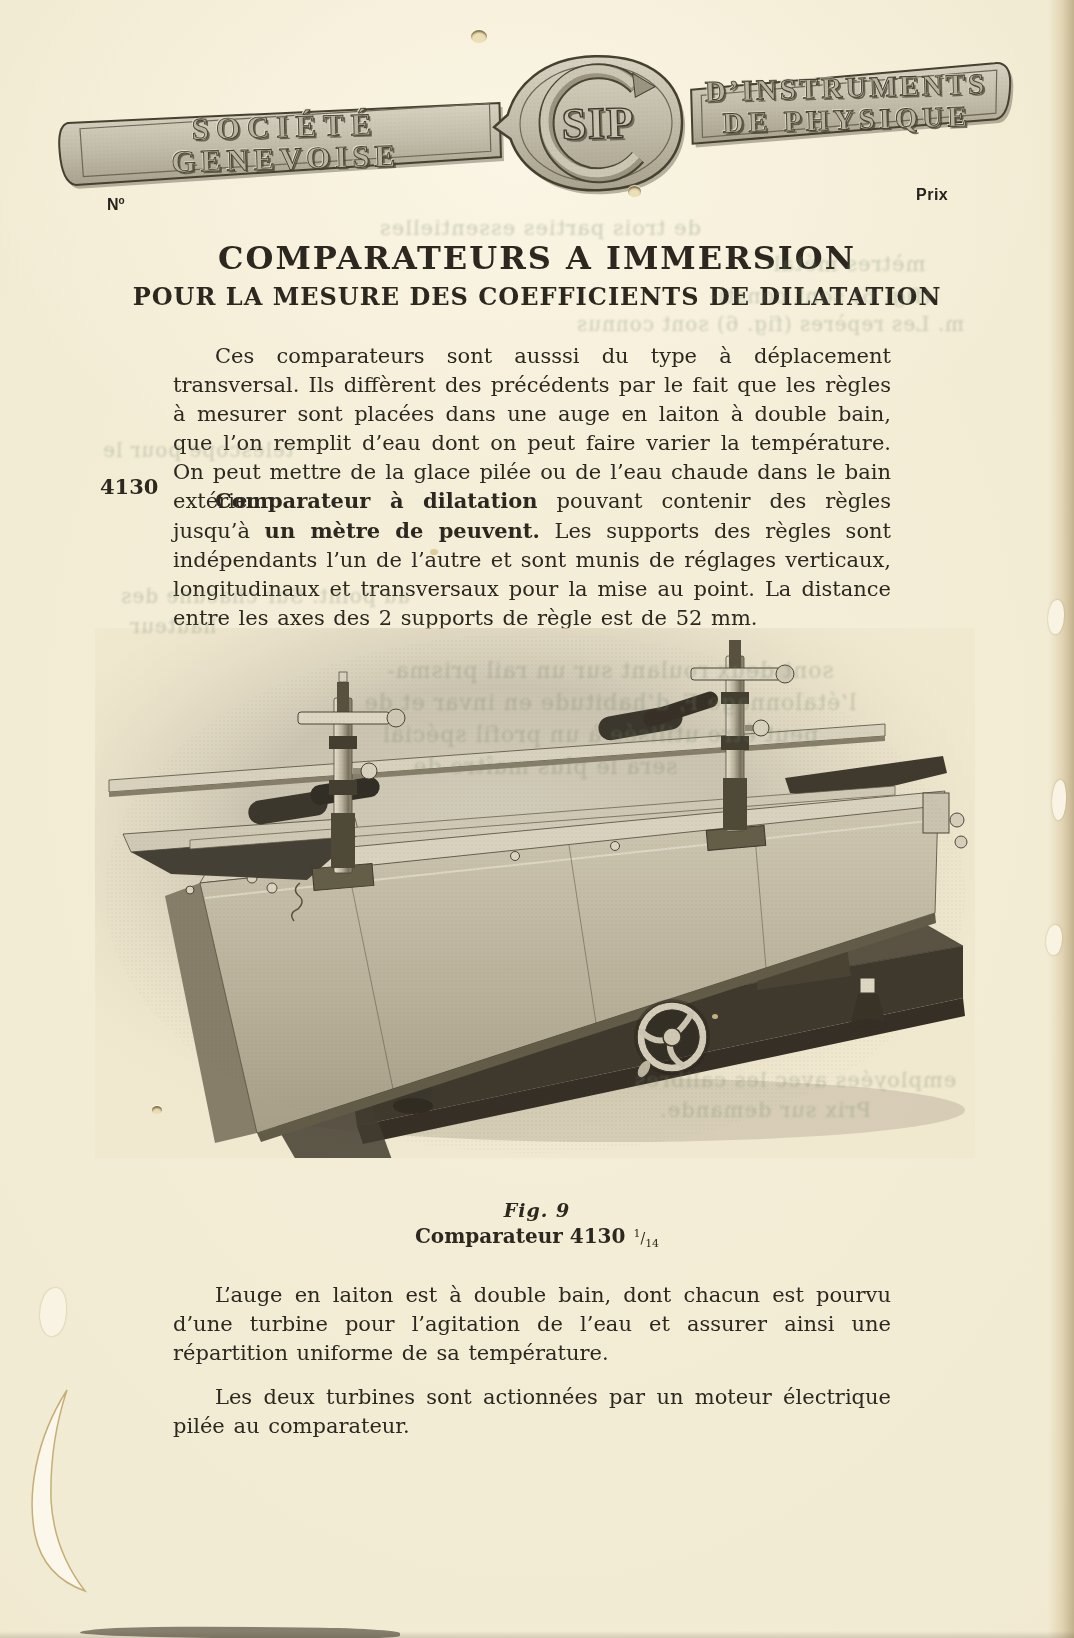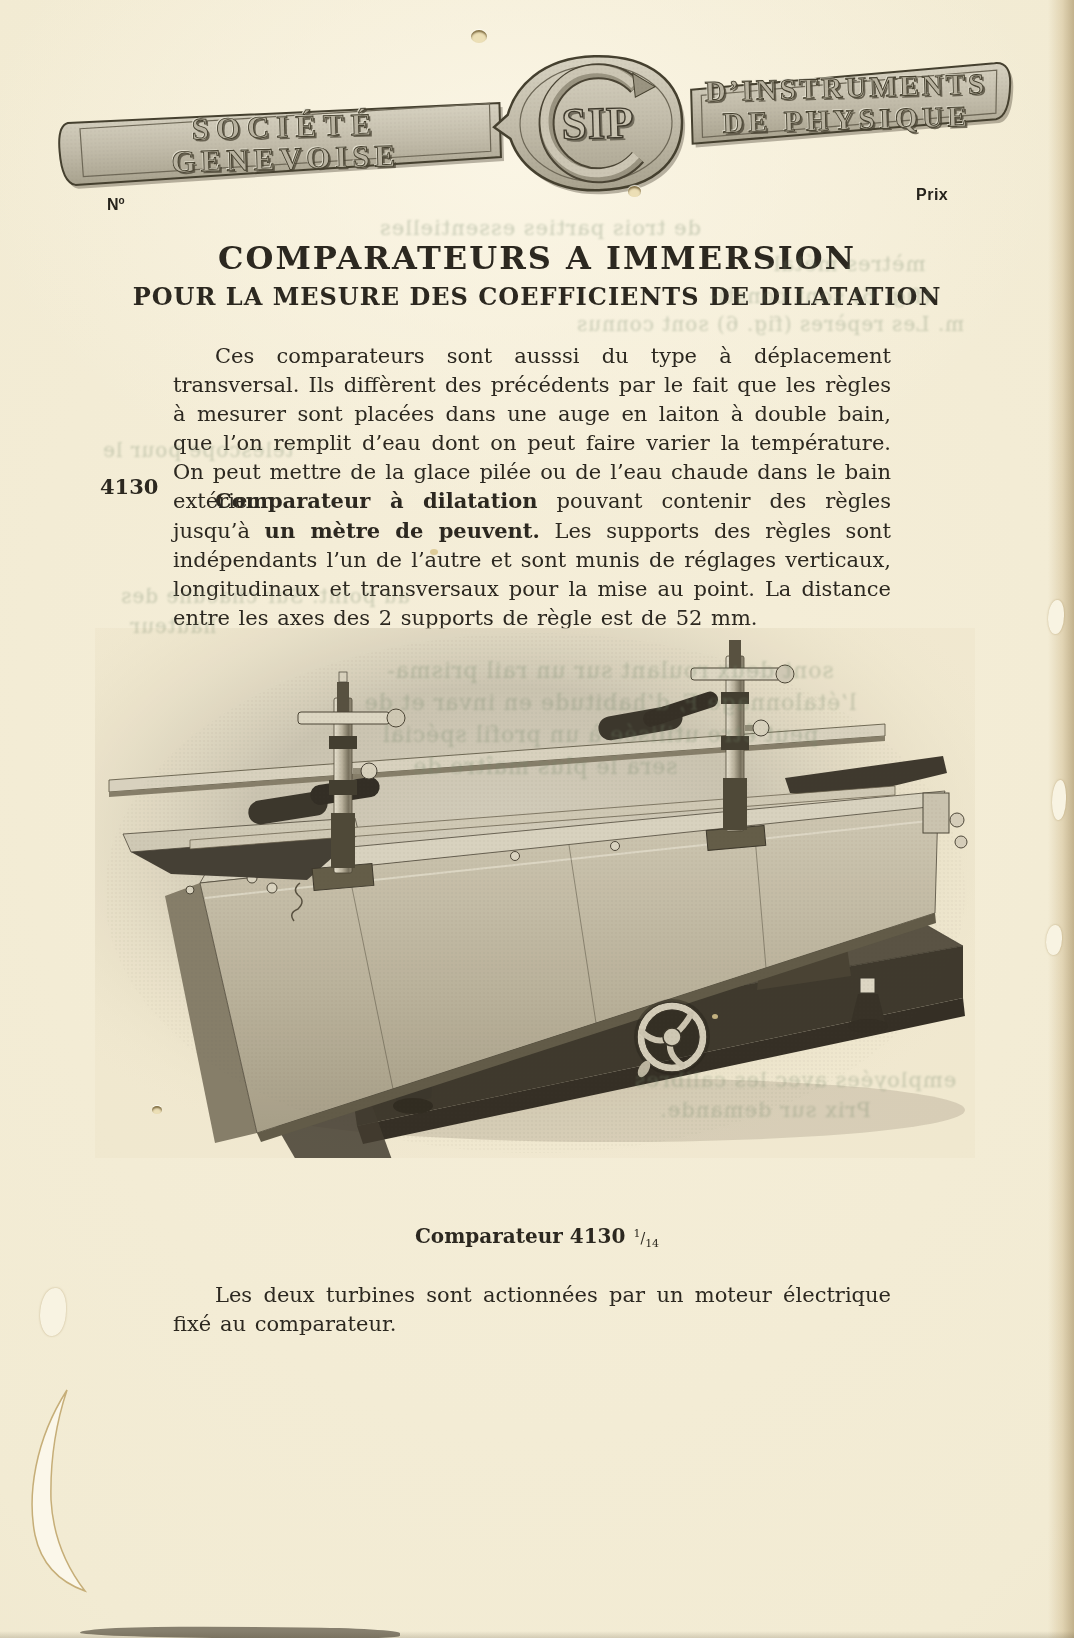--- a/index.html
+++ b/index.html
@@ -271,26 +271,28 @@
       <path d="M577,409 Q562,418 547,404" fill="none" stroke="#cbc5b3" stroke-width="6" stroke-linecap="round"></path>
       <path d="M577,409 Q590,398 596,386" fill="none" stroke="#cbc5b3" stroke-width="6" stroke-linecap="round"></path>
       <circle cx="577" cy="409" r="9" fill="#cfc9b7" stroke="#2a261e" stroke-width="1.5"></circle>
       <ellipse cx="549" cy="441" rx="5" ry="9" fill="#b9b3a0" transform="rotate(30 549 441)"></ellipse>
     </g>
 
     <ellipse cx="440" cy="265" rx="430" ry="260" fill="url(#ht)" opacity=".5"></ellipse>
     <rect x="0" y="0" width="880" height="530" fill="rgba(214,200,160,.10)"></rect>
   </svg>
 
+  <div class="center-line" id="fig-label">Fig. 9</div>
   <div class="center-line" id="fig-caption">
     <span>Comparateur 4130</span><span class="frac"><sup>1</sup><span>/</span><sub>14</sub></span>
   </div>
 
   <div class="par" id="closing" style="top:1266px;">
-      <p>Les deux turbines sont actionnées par un moteur électrique fixé au comparateur.</p>
+      <p>L’auge en laiton est à double bain, dont chacun est pourvu d’une turbine pour l’agitation de l’eau et assurer ainsi une répartition uniforme de sa température.</p>
+      <p>Les deux turbines sont actionnées par un moteur électrique pilée au comparateur.</p>
     </div>
 
 
   <div class="punch-hole" style="left:471px;top:30px;width:16px;height:13px;"></div>
   <div class="punch-hole" style="left:628px;top:186px;width:13px;height:11px;"></div>
   <div class="punch-hole" style="left:152px;top:1106px;width:10px;height:8px;"></div>
   <div class="speck" style="left:430px;top:549px;width:8px;height:6px;"></div>
   <div class="speck" style="left:712px;top:1014px;width:6px;height:5px;"></div>
 
   <svg class="abs" style="left:5px;top:1385px;" width="110" height="215" viewBox="0 0 110 215">

